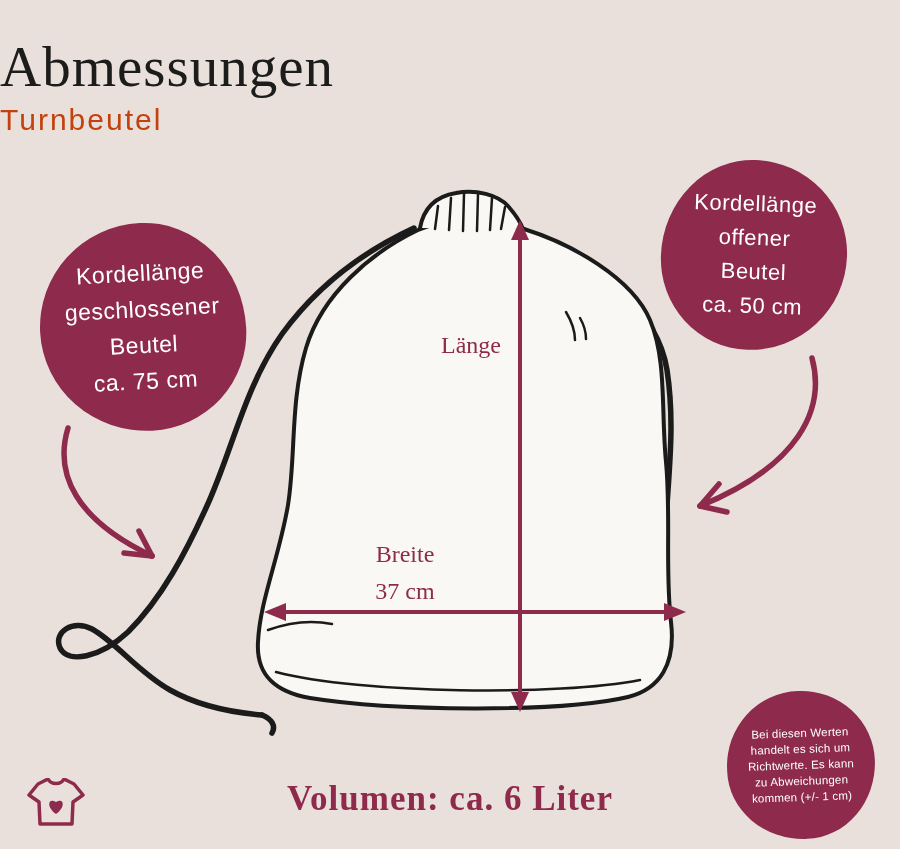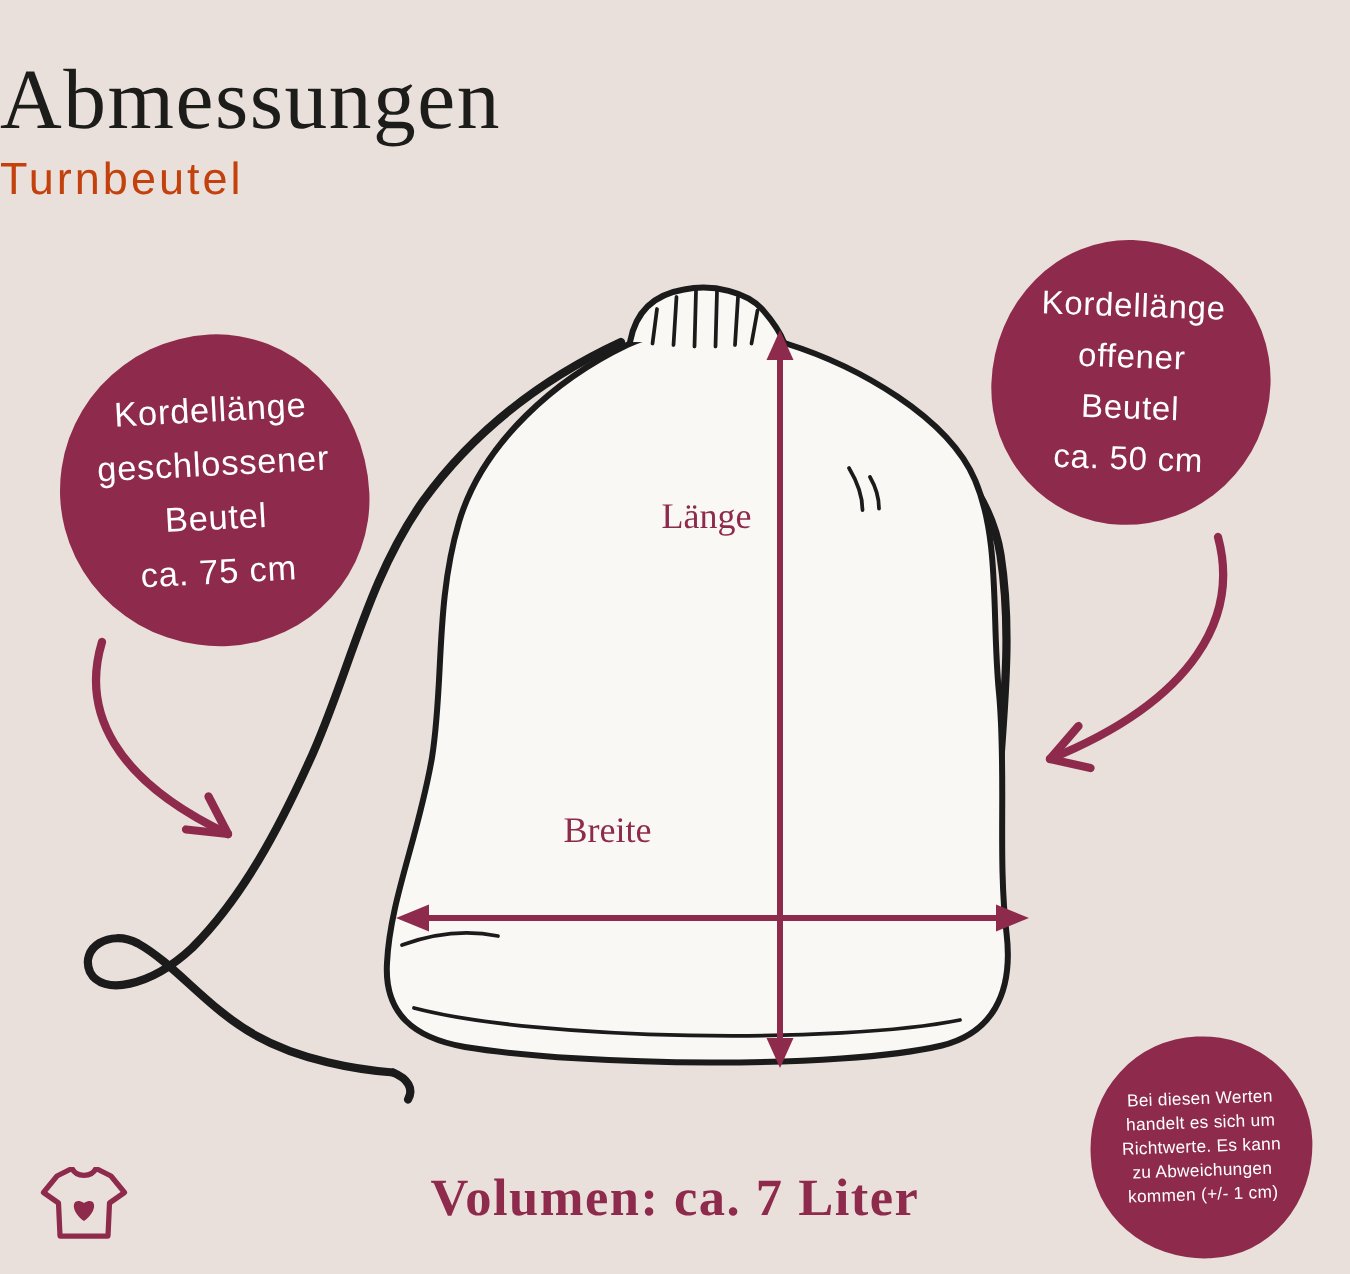--- a/index.html
+++ b/index.html
@@ -159,22 +159,23 @@
     <div class="line">Richtwerte. Es kann</div>
     <div class="line">zu Abweichungen</div>
     <div class="line">kommen (+/- 1 cm)</div>
   </div>
 
   <div class="dim-label dim-label-length">
     <div>Länge</div>
   </div>
   <div class="dim-label dim-label-width">
     <div>Breite</div>
+    <div>37 cm</div>
   </div>
 
-  <div class="footer-volume">Volumen: ca. 7 Liter</div>
+  <div class="footer-volume">Volumen: ca. 6 Liter</div>
 
   <svg class="brand-icon" viewBox="0 0 60 52" aria-hidden="true">
     <path d="M12 6 L22 1 C25 7 35 7 38 1 L48 6 L57 17 L47 24 L46 46 L14 46 L13 24 L3 17 Z" fill="none" stroke="var(--accent)" stroke-width="3.5" stroke-linejoin="round"></path>
     <path d="M30 36 C20 29 22 19 30 24 C38 19 40 29 30 36 Z" fill="var(--accent)"></path>
   </svg>
 
 </div>
 
 </body></html>

